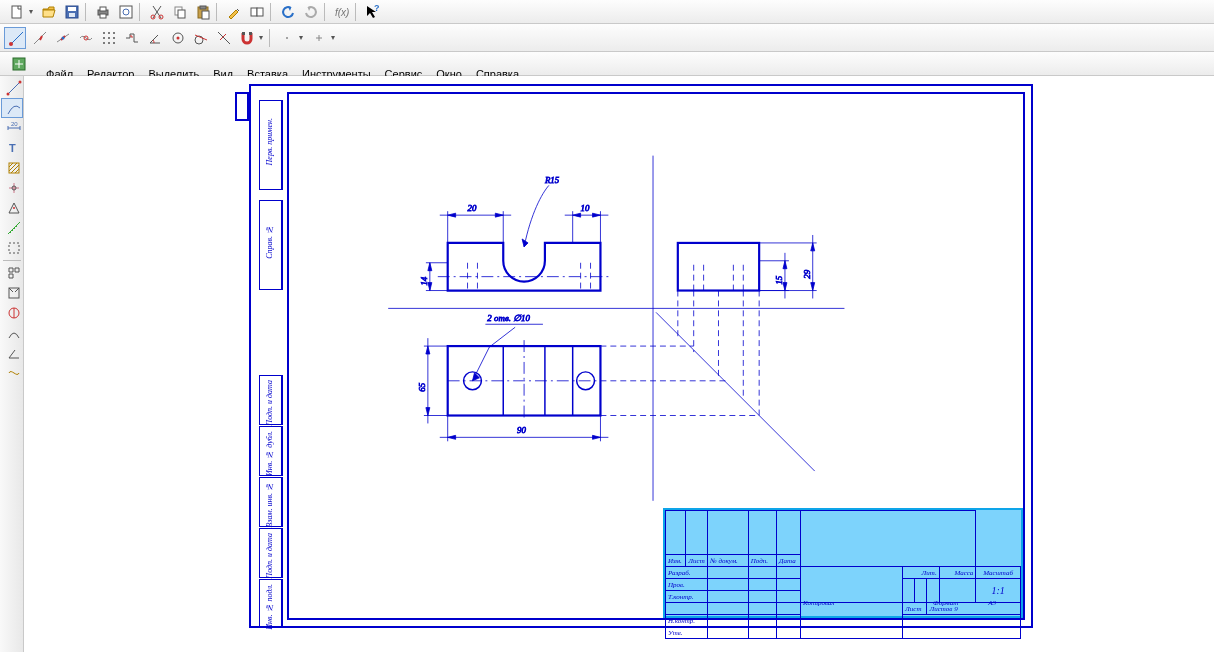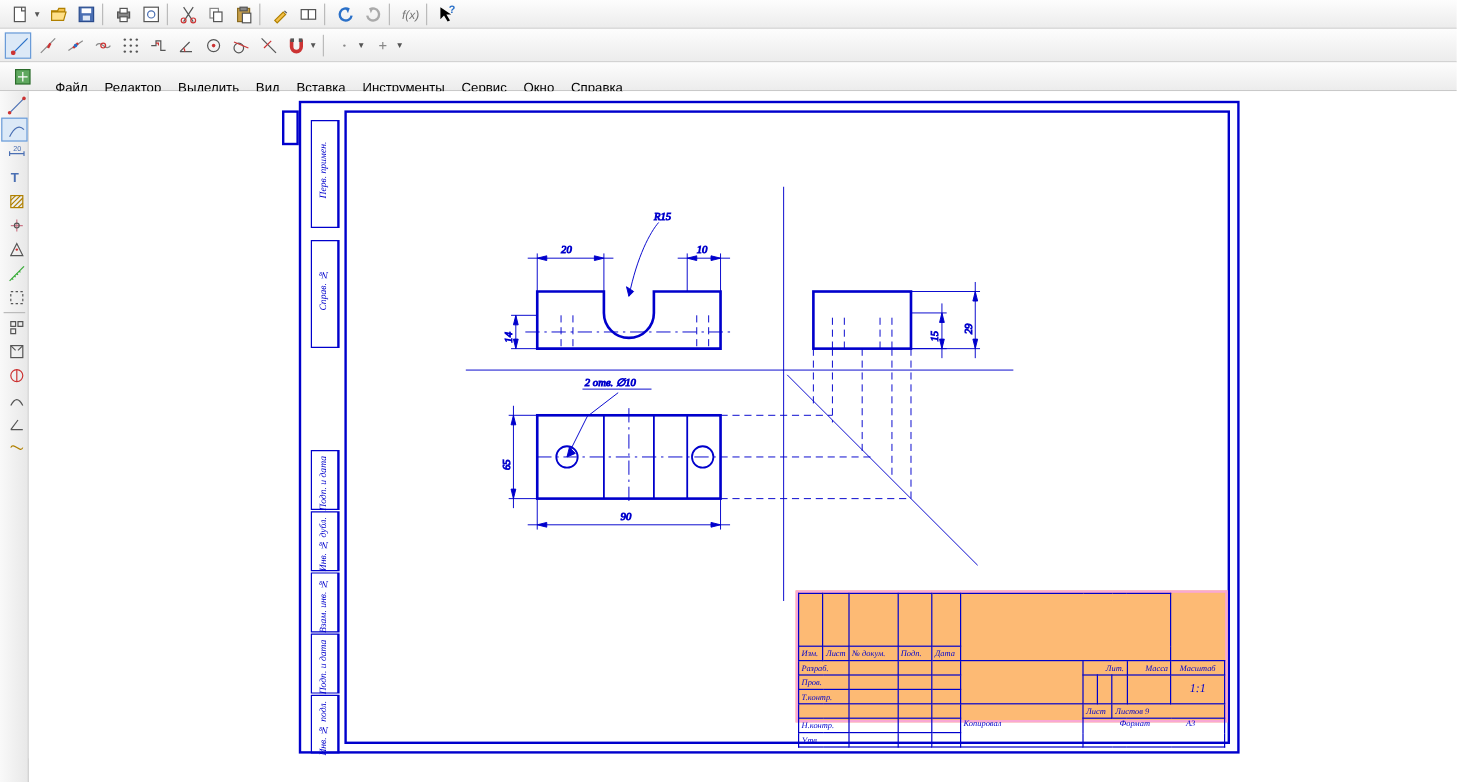--- a/index.html
+++ b/index.html
@@ -129,25 +129,25 @@
   position: absolute;
   font: italic 8px "Times New Roman", serif;
   color: #0000cc;
   writing-mode: vertical-rl;
   transform: rotate(180deg);
   white-space: nowrap;
 }
 .titleblock {
   position: absolute;
   right: 0;
-  bottom: 16px;
+  bottom: 0;
   width: 360px;
   height: 110px;
-  border: 2px solid #f9a8d4;
-  background: #fdba74;
+  border: 2px solid #0ea5e9;
+  background: #7dd3fc;
 }
 .titleblock table {
   width: 100%;
   height: 100%;
   border-collapse: collapse;
 }
 .titleblock td {
   border: 1px solid #0000cc;
   font: italic 7px "Times New Roman", serif;
   color: #0000cc;

